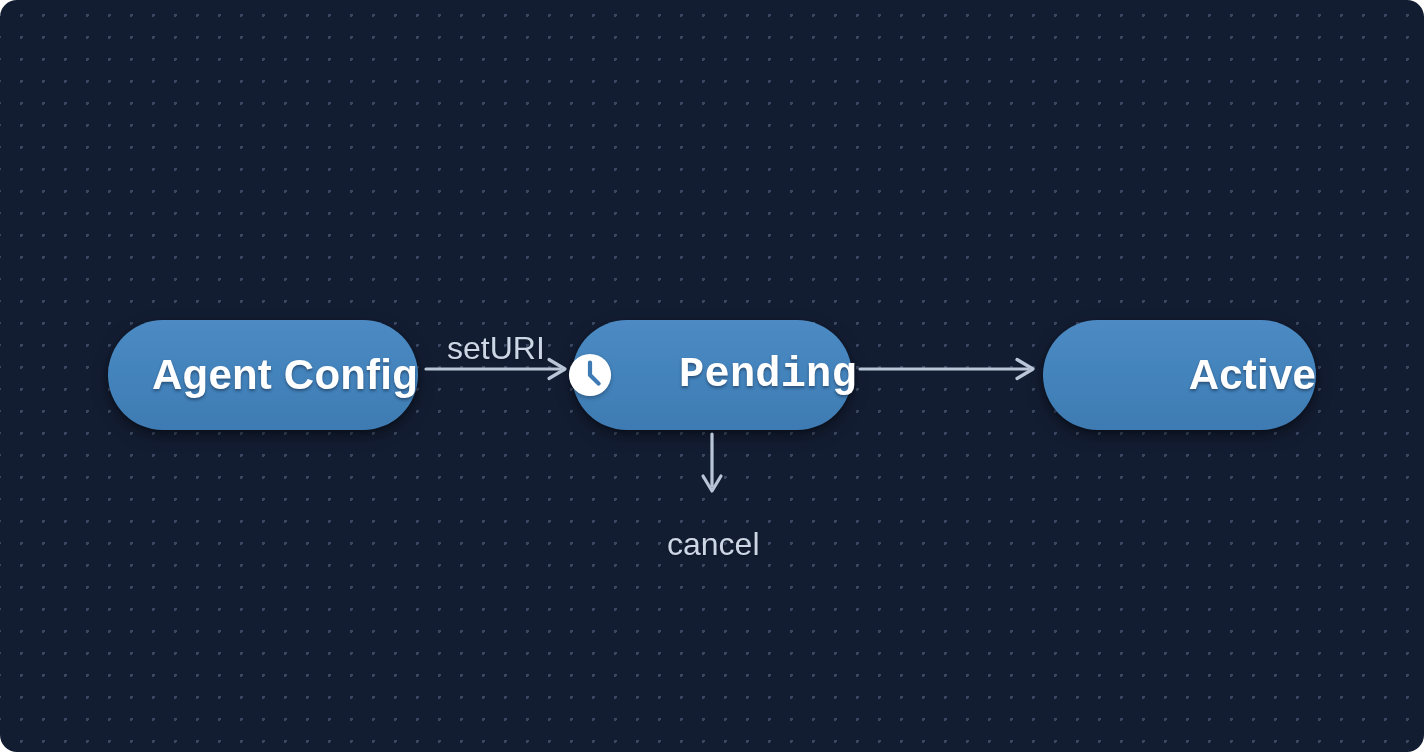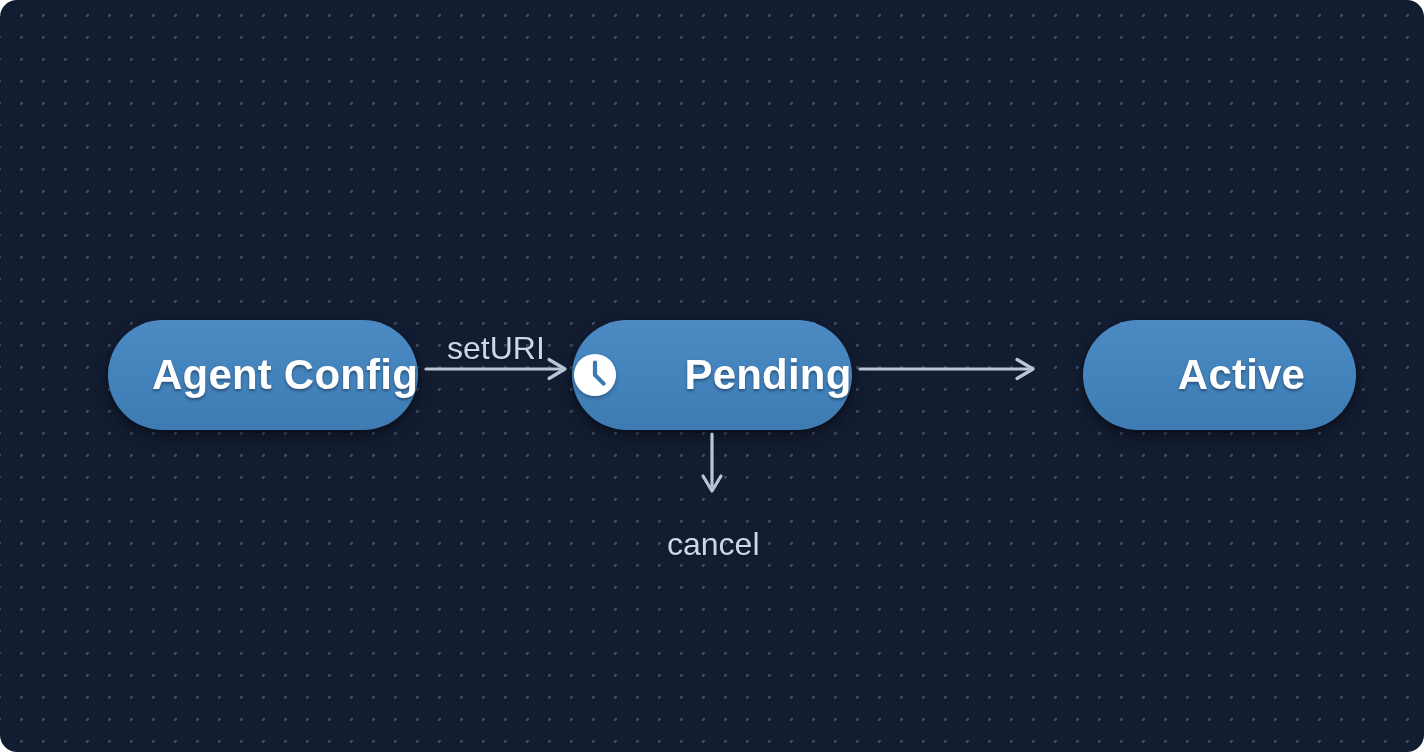--- a/index.html
+++ b/index.html
@@ -44,23 +44,23 @@
     font-size: 42px;
     font-weight: 700;
     letter-spacing: 0.2px;
     text-shadow: 0 2px 3px rgba(10,22,42,0.45);
     white-space: nowrap;
     margin-left: 44px;
   }
 
   #node-agent-config { left: 108px; top: 320px; width: 310px; }
   #node-pending      { left: 572px; top: 320px; width: 280px; }
-  #node-active       { left: 1083px; top: 320px; width: 273px; }
+  #node-active       { left: 1043px; top: 320px; width: 273px; justify-content: flex-end; }
 
-  #node-pending { gap: 22px; }
+  #node-pending { gap: 22px; font-family: Liberation Mono, monospace; }
 
   .clock-icon {
     display: block;
     width: 46px;
     height: 46px;
     flex: 0 0 46px;
     filter: drop-shadow(0 2px 2px rgba(10,22,42,0.35));
   }
 
   

